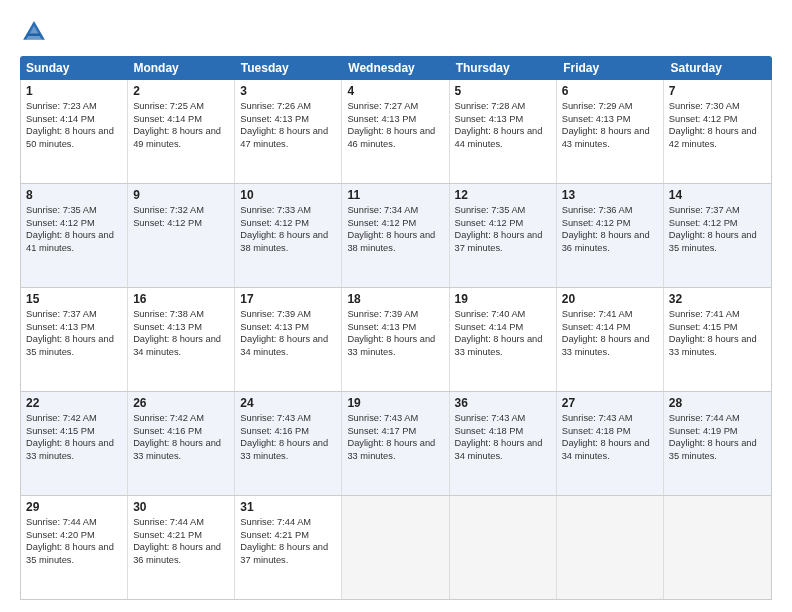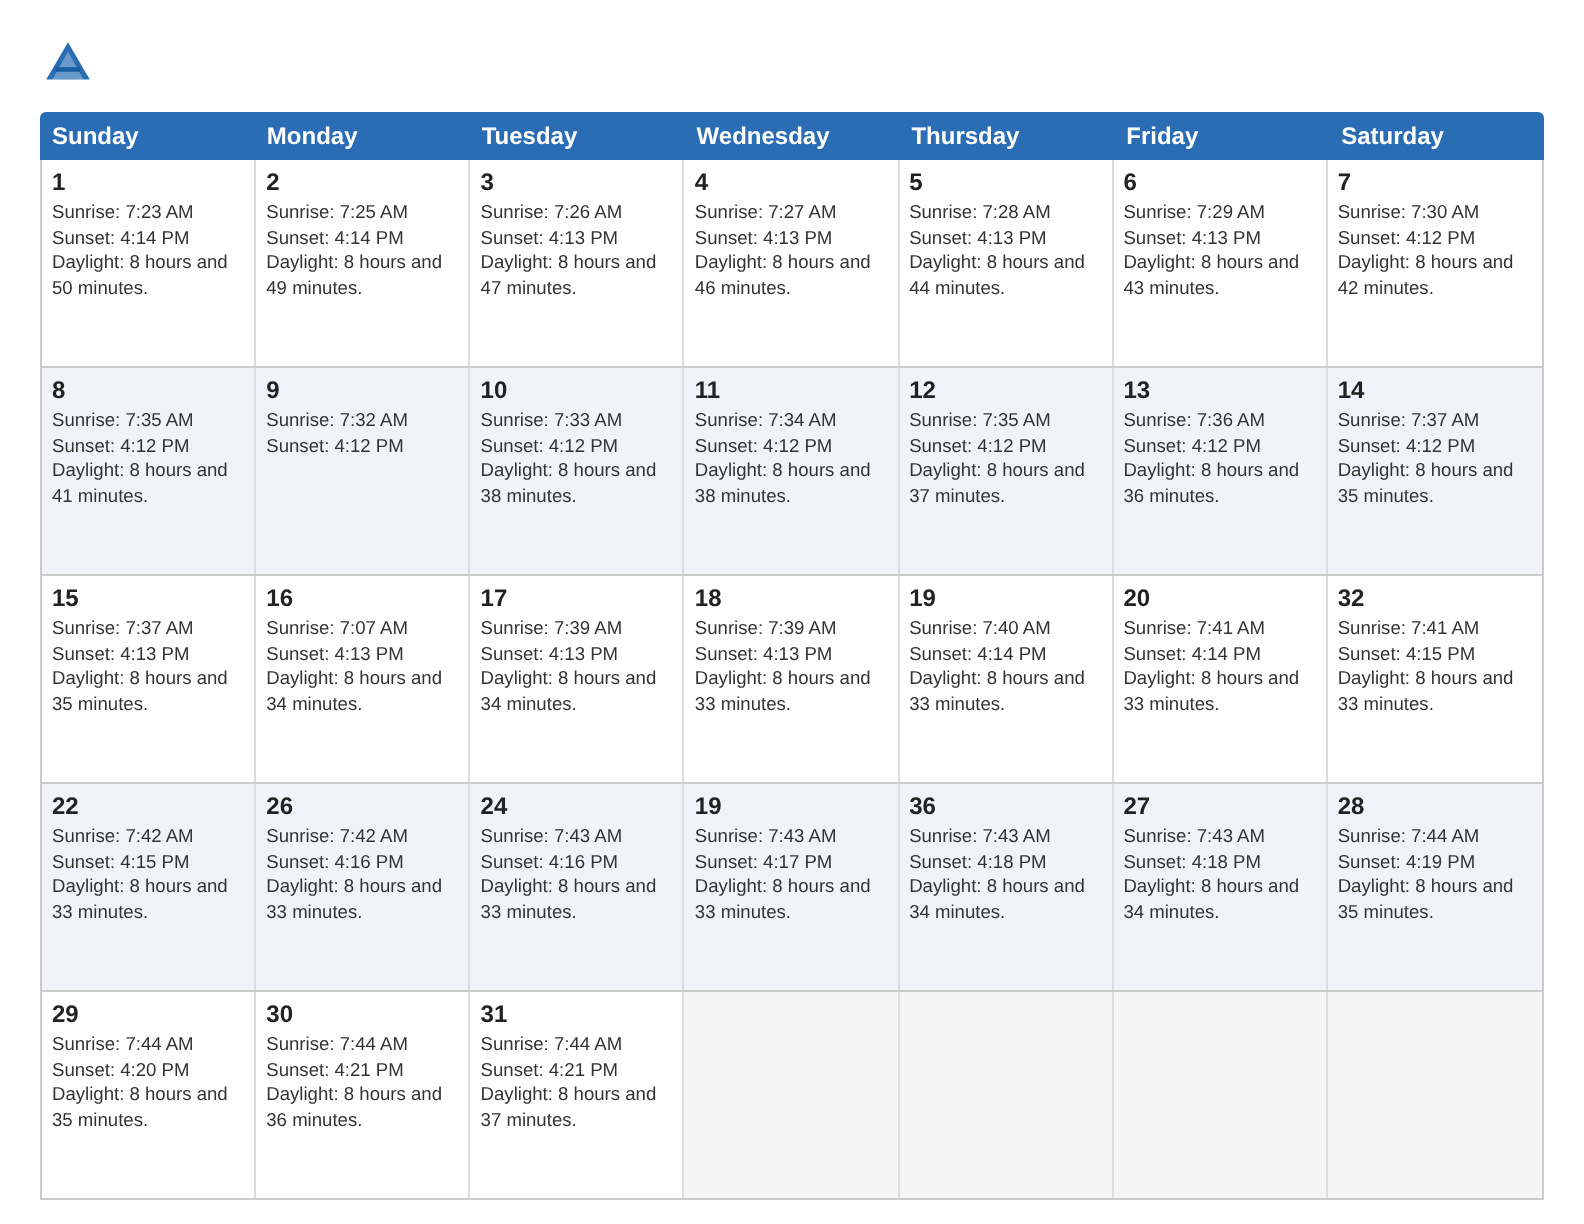--- a/index.html
+++ b/index.html
@@ -238,21 +238,21 @@
         </div>
         <div class="cal-week">
           <div class="cal-cell">
             <div class="day-num">15</div>
             <div class="cell-line">Sunrise: 7:37 AM</div>
             <div class="cell-line">Sunset: 4:13 PM</div>
             <div class="cell-line">Daylight: 8 hours and 35 minutes.</div>
           </div>
           <div class="cal-cell">
             <div class="day-num">16</div>
-            <div class="cell-line">Sunrise: 7:07 AM</div>
+            <div class="cell-line">Sunrise: 7:38 AM</div>
             <div class="cell-line">Sunset: 4:13 PM</div>
             <div class="cell-line">Daylight: 8 hours and 34 minutes.</div>
           </div>
           <div class="cal-cell">
             <div class="day-num">17</div>
             <div class="cell-line">Sunrise: 7:39 AM</div>
             <div class="cell-line">Sunset: 4:13 PM</div>
             <div class="cell-line">Daylight: 8 hours and 34 minutes.</div>
           </div>
           <div class="cal-cell">

